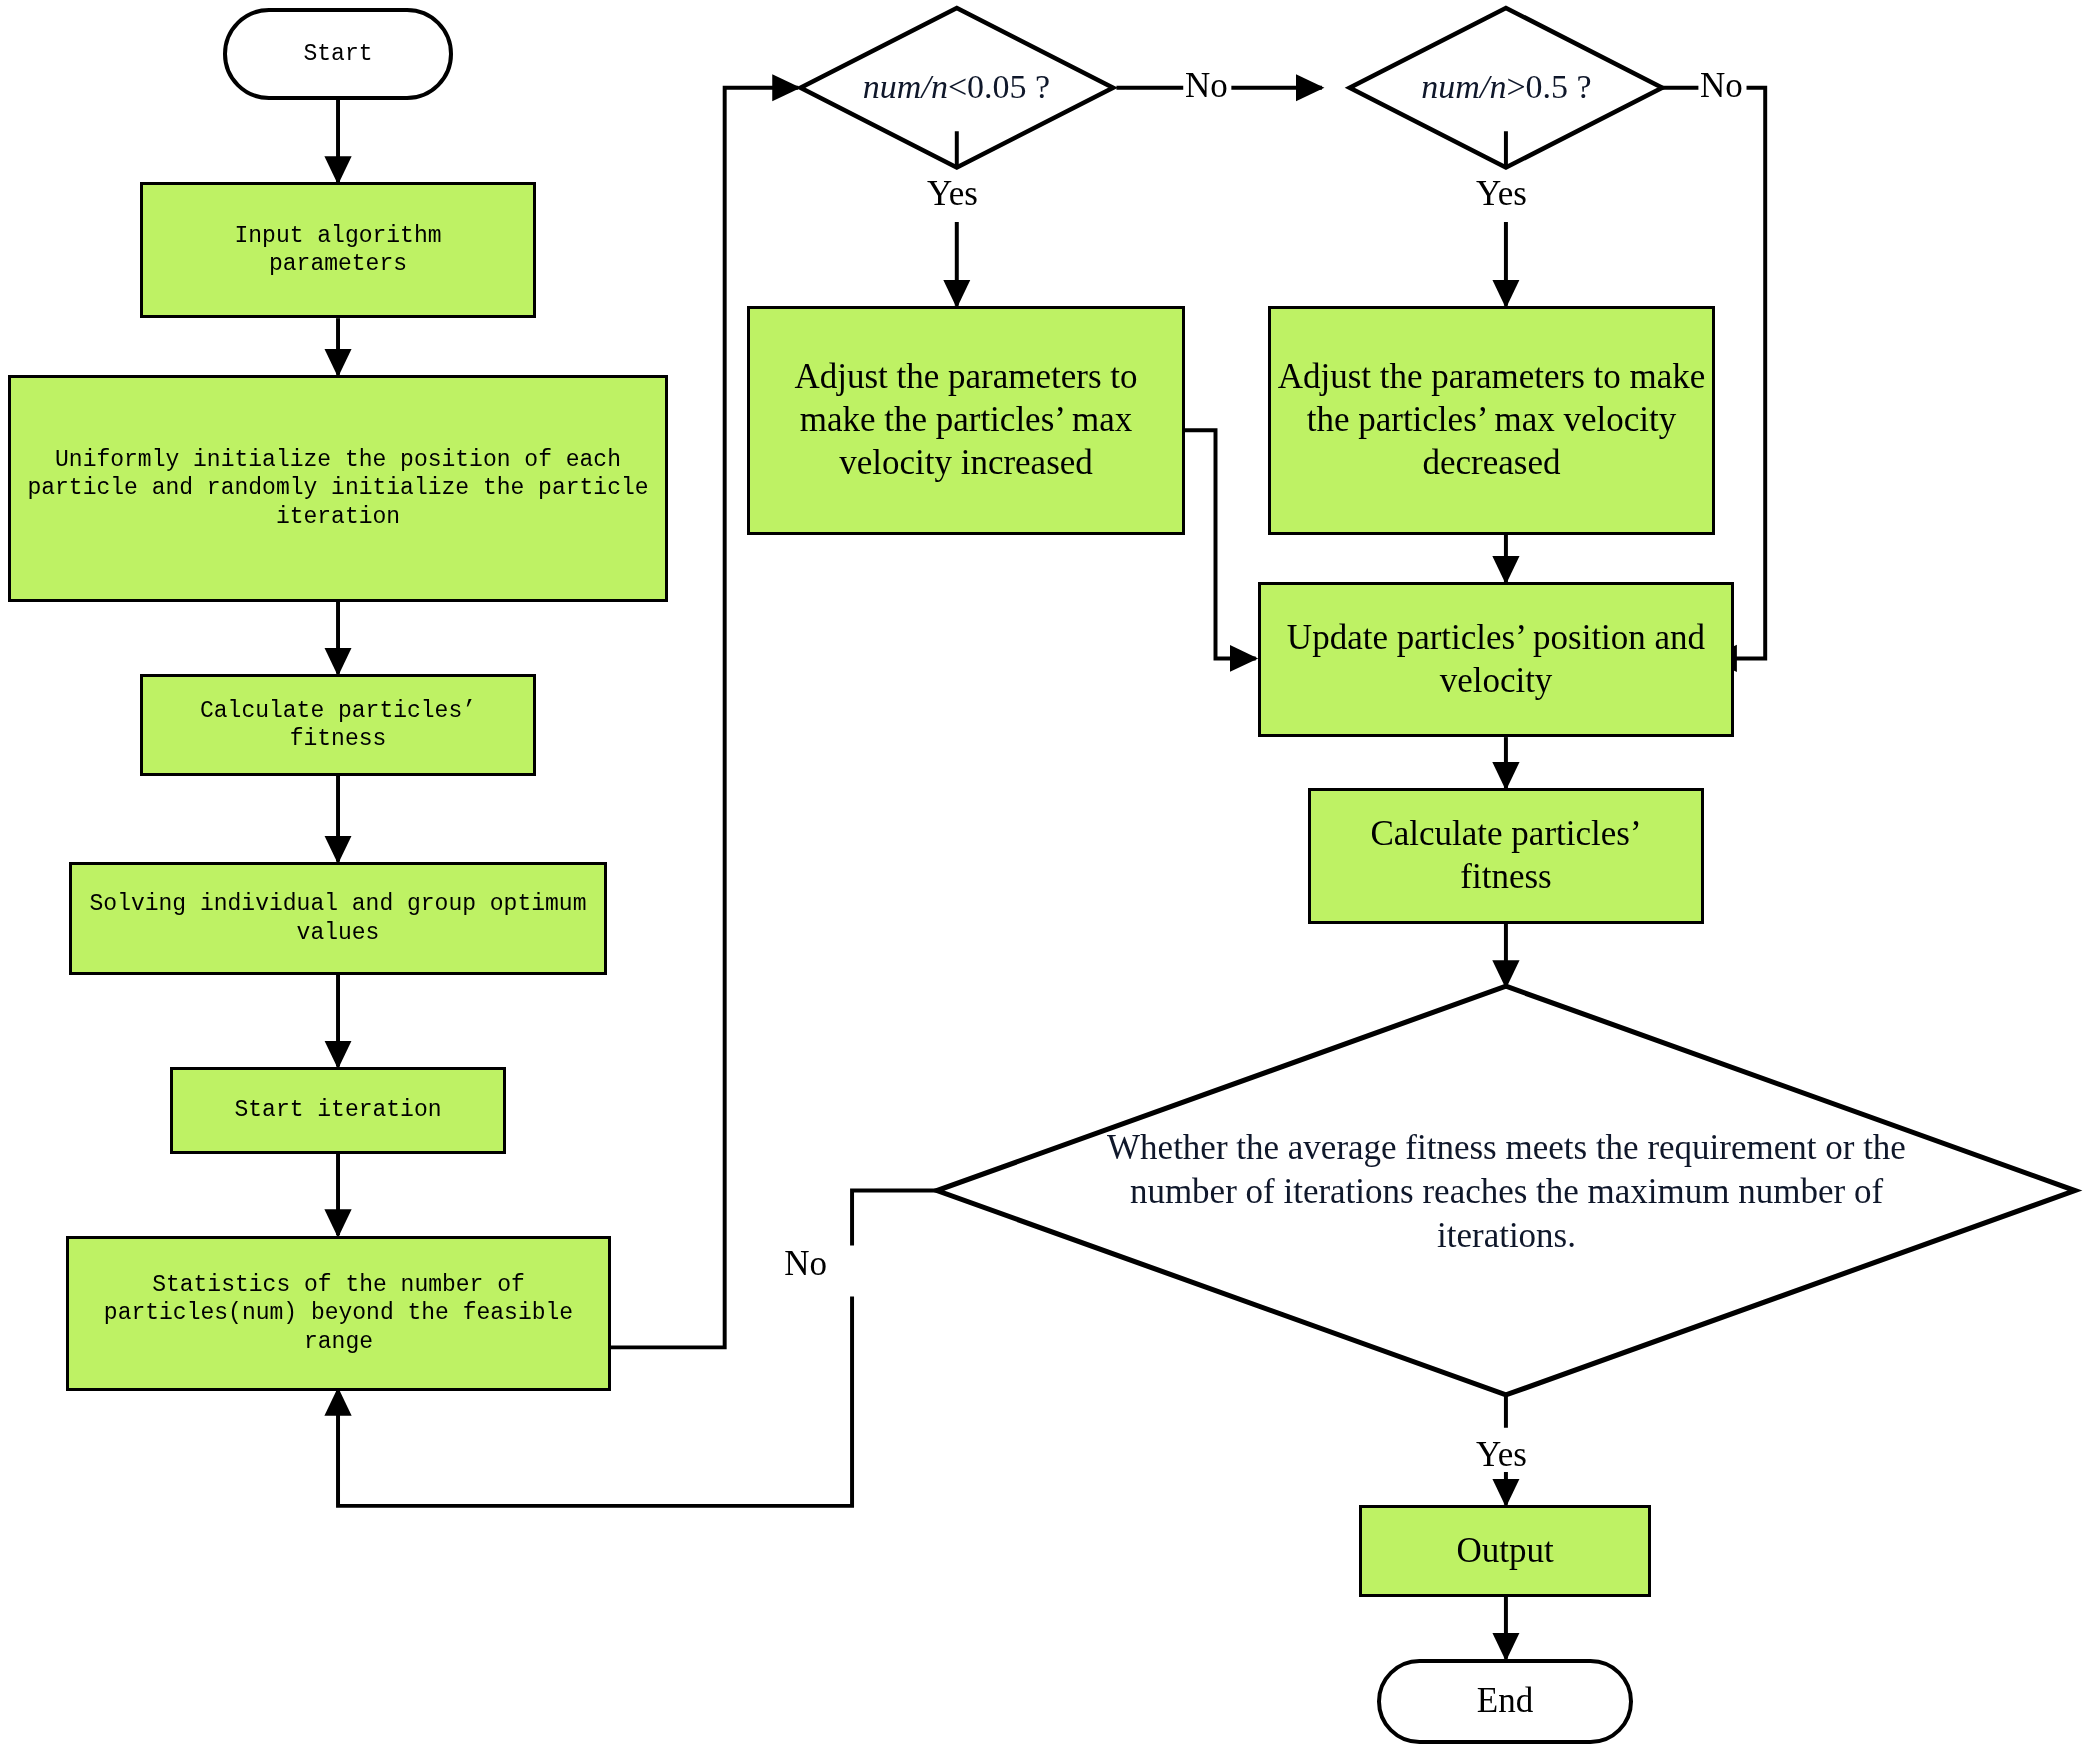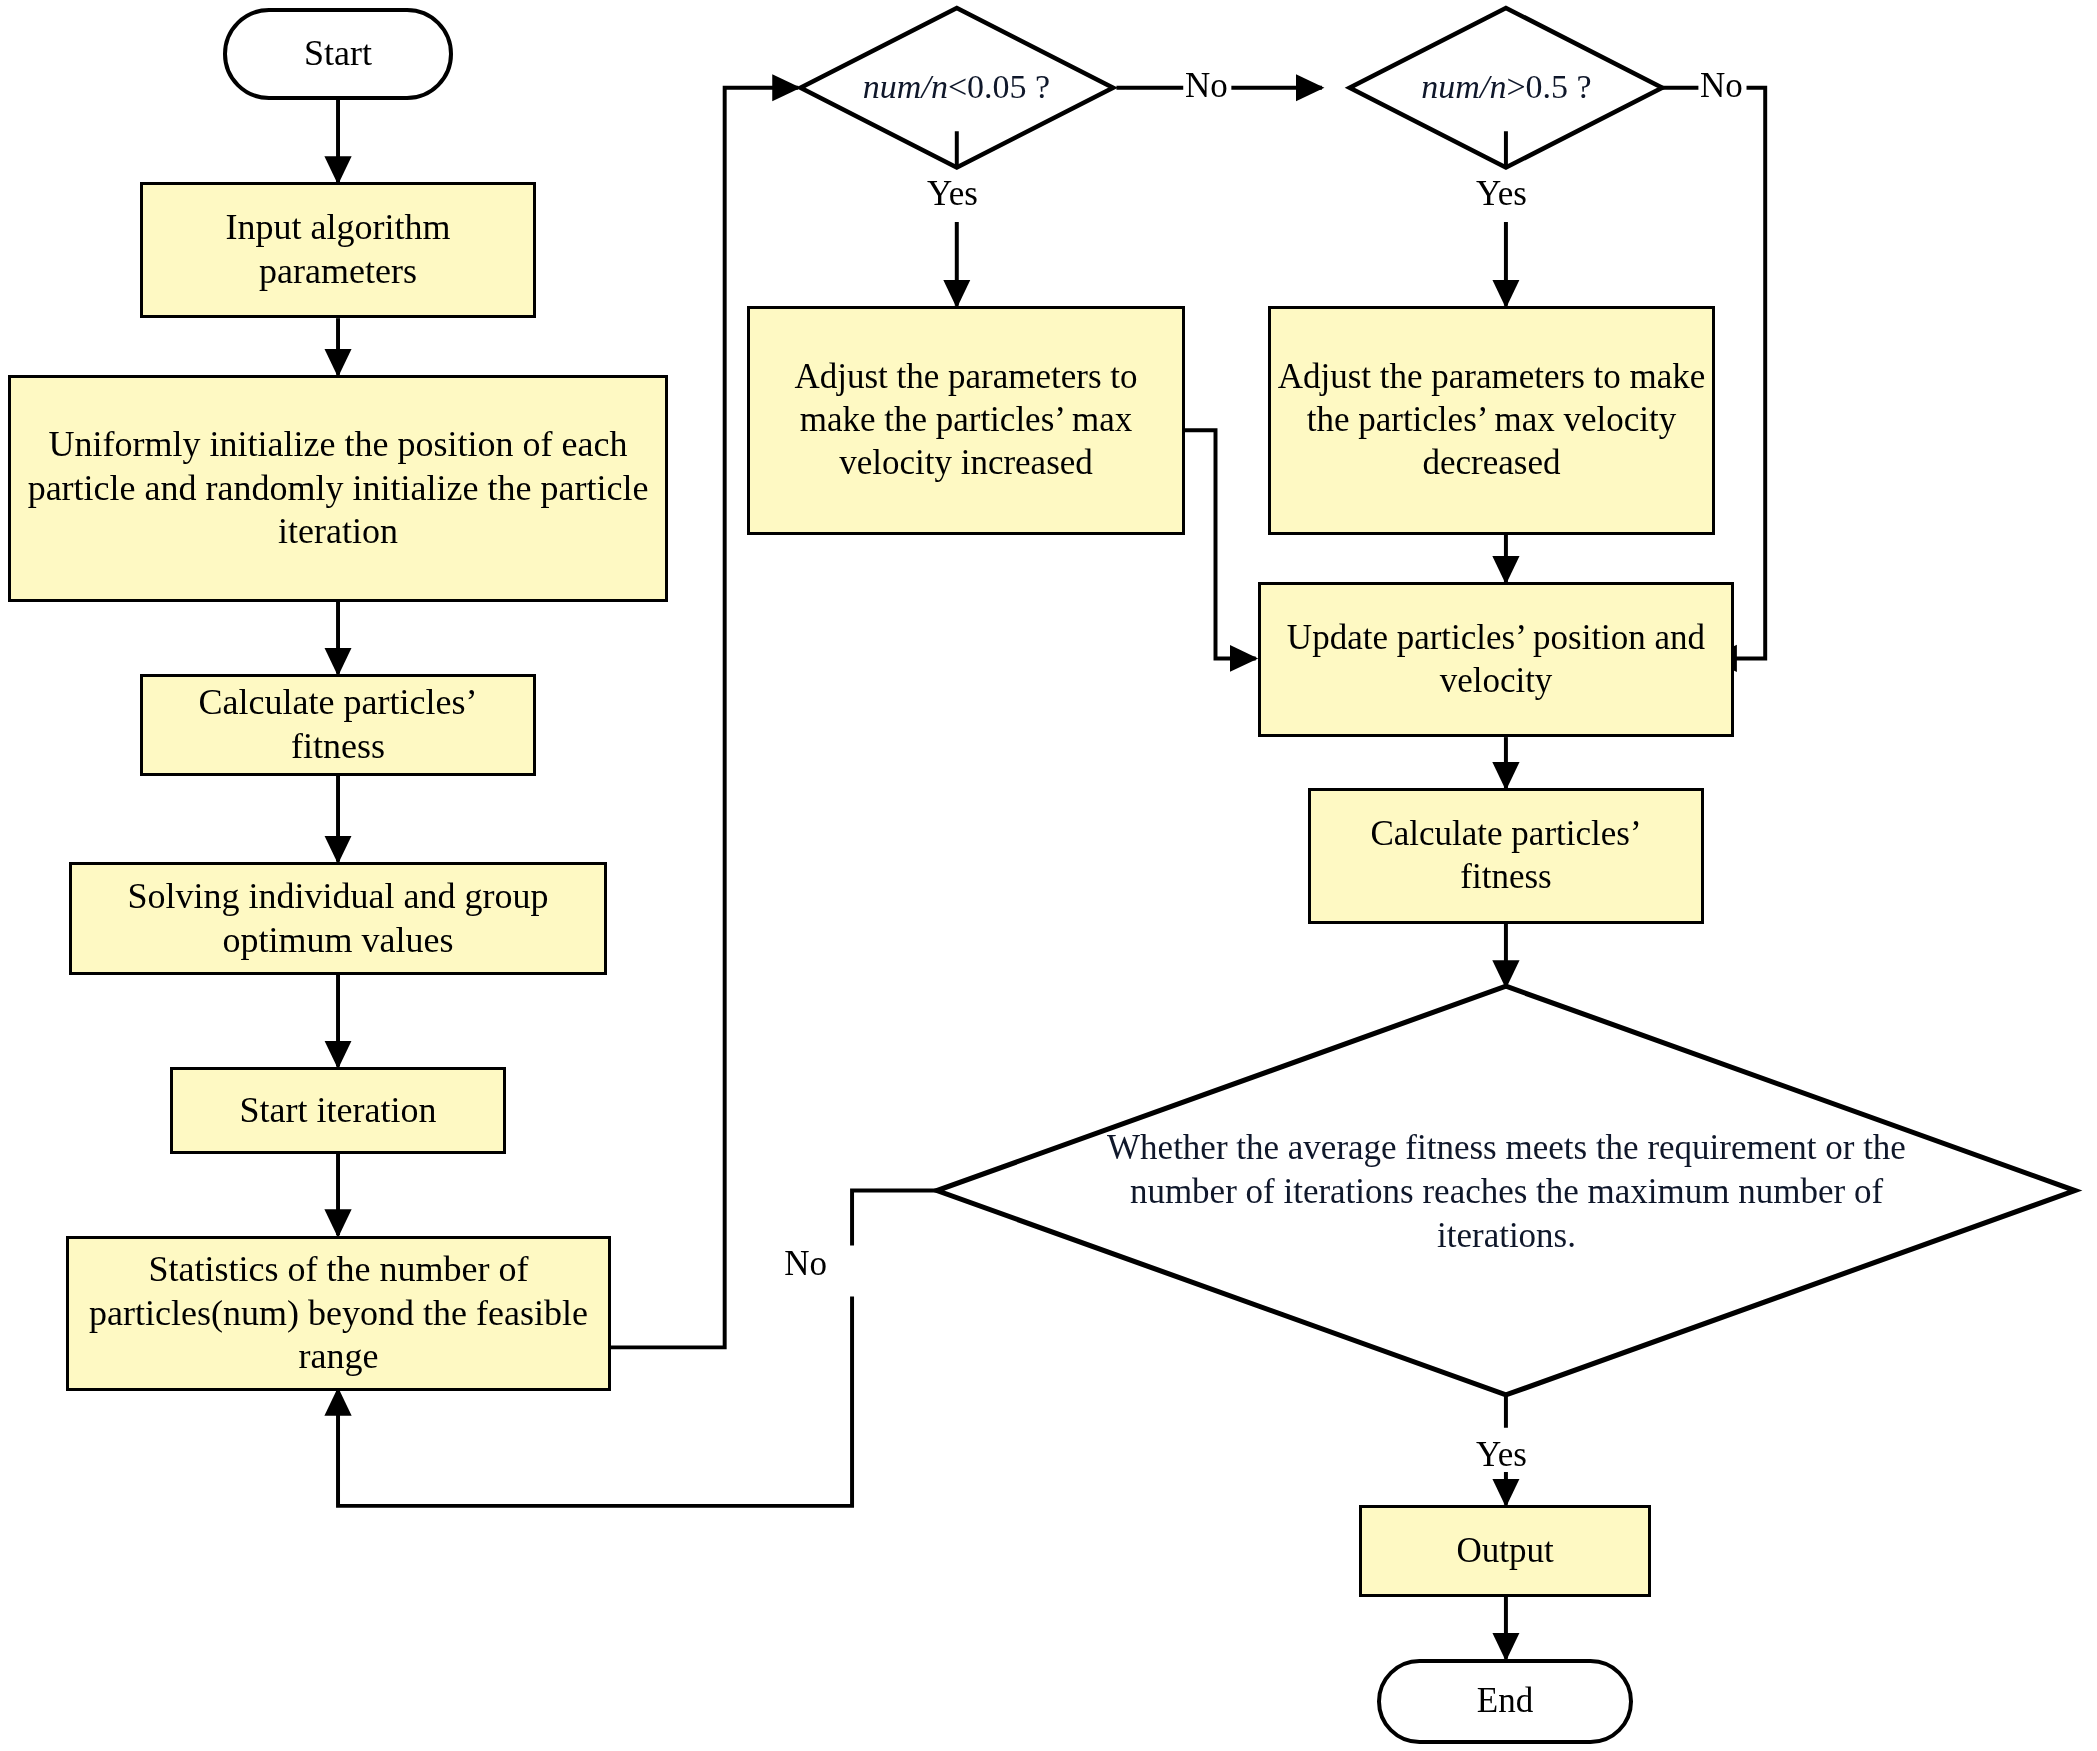--- a/index.html
+++ b/index.html
@@ -26,21 +26,21 @@
     box-sizing: border-box;
     display: flex;
     align-items: center;
     justify-content: center;
     text-align: center;
     color: #000000;
     line-height: 1.22;
   }
   .rect {
     border: 3.4px solid #000000;
-    background: #fef9c3;
+    background: #bef264;
   }
   .terminator {
     border: 4px solid #000000;
     background: #ffffff;
     border-radius: 51px;
   }
   .diamond-label {
     position: absolute;
     display: flex;
     align-items: center;
@@ -50,21 +50,21 @@
     line-height: 1.25;
     pointer-events: none;
   }
   .edge-label {
     position: absolute;
     color: #000000;
     white-space: nowrap;
     line-height: 1;
   }
   .ital { font-style: italic; }
-  .t64 { font-size: 36px; }
+  .t64 { font-size: 23px; font-family: Liberation Mono, monospace; }
   .t62 { font-size: 35px; }
   .t60 { font-size: 34px; }
 </style>
 </head>
 <body>
 
 <div id="canvas">
 
   <svg id="wires" viewBox="0 0 3704 3093" xmlns="http://www.w3.org/2000/svg">
     <defs>

